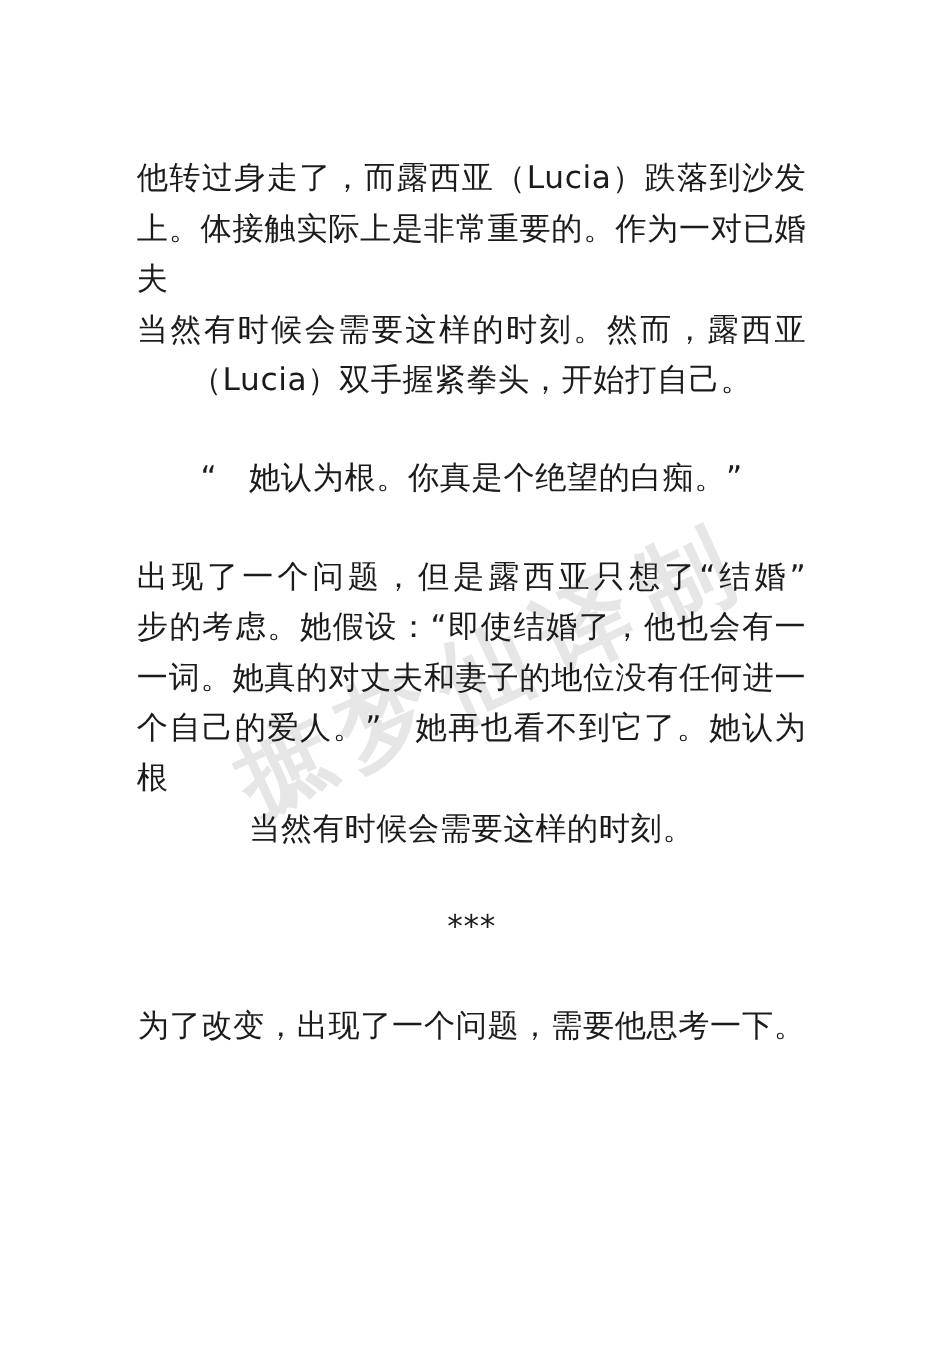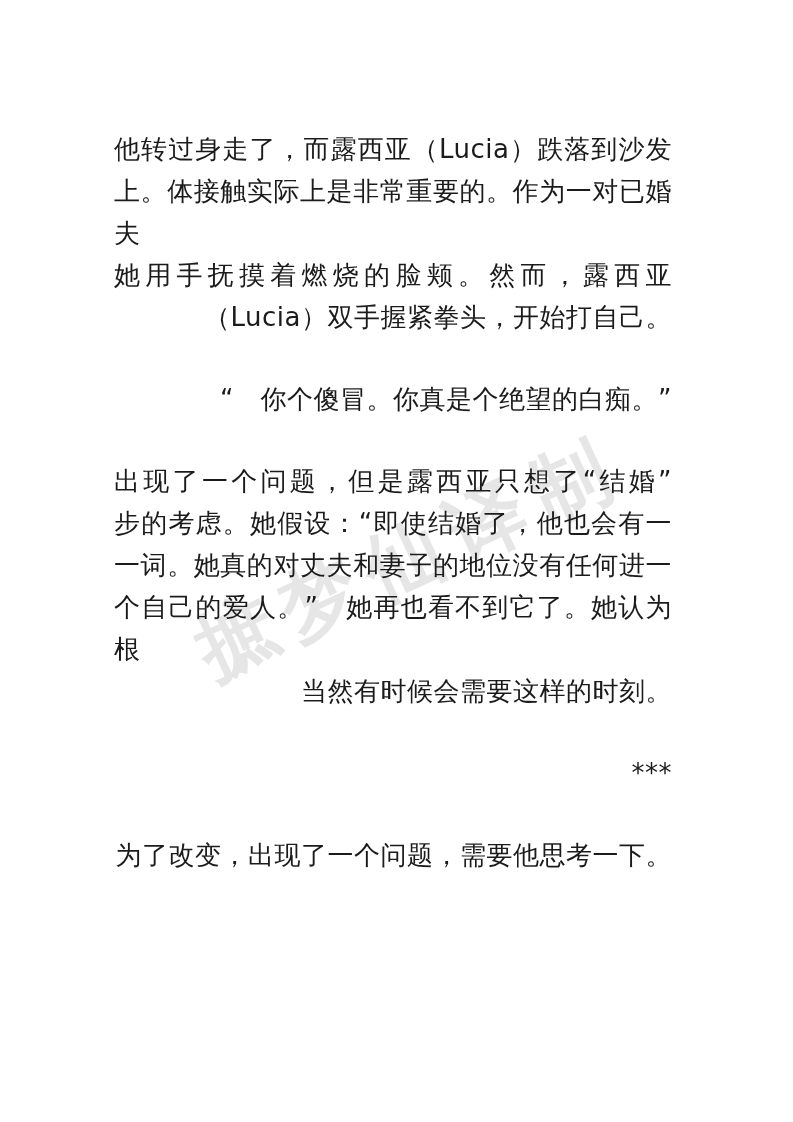--- a/index.html
+++ b/index.html
@@ -45,43 +45,43 @@
     z-index: 2;
     color: #1b1b1b;
     font-size: 26px;
     line-height: 42px;
     letter-spacing: 0.5px;
   }
   .para {
     margin: 0 0 40px 0;
   }
   .line {
-    text-align: right;
+    text-align: center;
     white-space: normal;
     overflow: hidden;
   }
   .line.fill {
     text-align: justify;
     text-align-last: justify;
   }
 </style>
 </head>
 <body>
 
 <div class="page">
   <div class="watermark">摭梦仙译制</div>
   <div class="text-body">
       <div class="para">
         <div class="line fill">他转过身走了，而露西亚（Lucia）跌落到沙发</div>
         <div class="line fill">上。体接触实际上是非常重要的。作为一对已婚夫</div>
-        <div class="line fill">她用手抚摸着燃烧的脸颊。然而，露西亚</div>
+        <div class="line fill">当然有时候会需要这样的时刻。然而，露西亚</div>
         <div class="line">（Lucia）双手握紧拳头，开始打自己。</div>
       </div>
       <div class="para">
-        <div class="line">“　你个傻冒。你真是个绝望的白痴。”</div>
+        <div class="line">“　她认为根。你真是个绝望的白痴。”</div>
       </div>
       <div class="para">
         <div class="line fill">出现了一个问题，但是露西亚只想了“结婚”</div>
         <div class="line fill">步的考虑。她假设：“即使结婚了，他也会有一</div>
         <div class="line fill">一词。她真的对丈夫和妻子的地位没有任何进一</div>
         <div class="line fill">个自己的爱人。”　她再也看不到它了。她认为根</div>
         <div class="line">当然有时候会需要这样的时刻。</div>
       </div>
       <div class="para">
         <div class="line">***</div>

